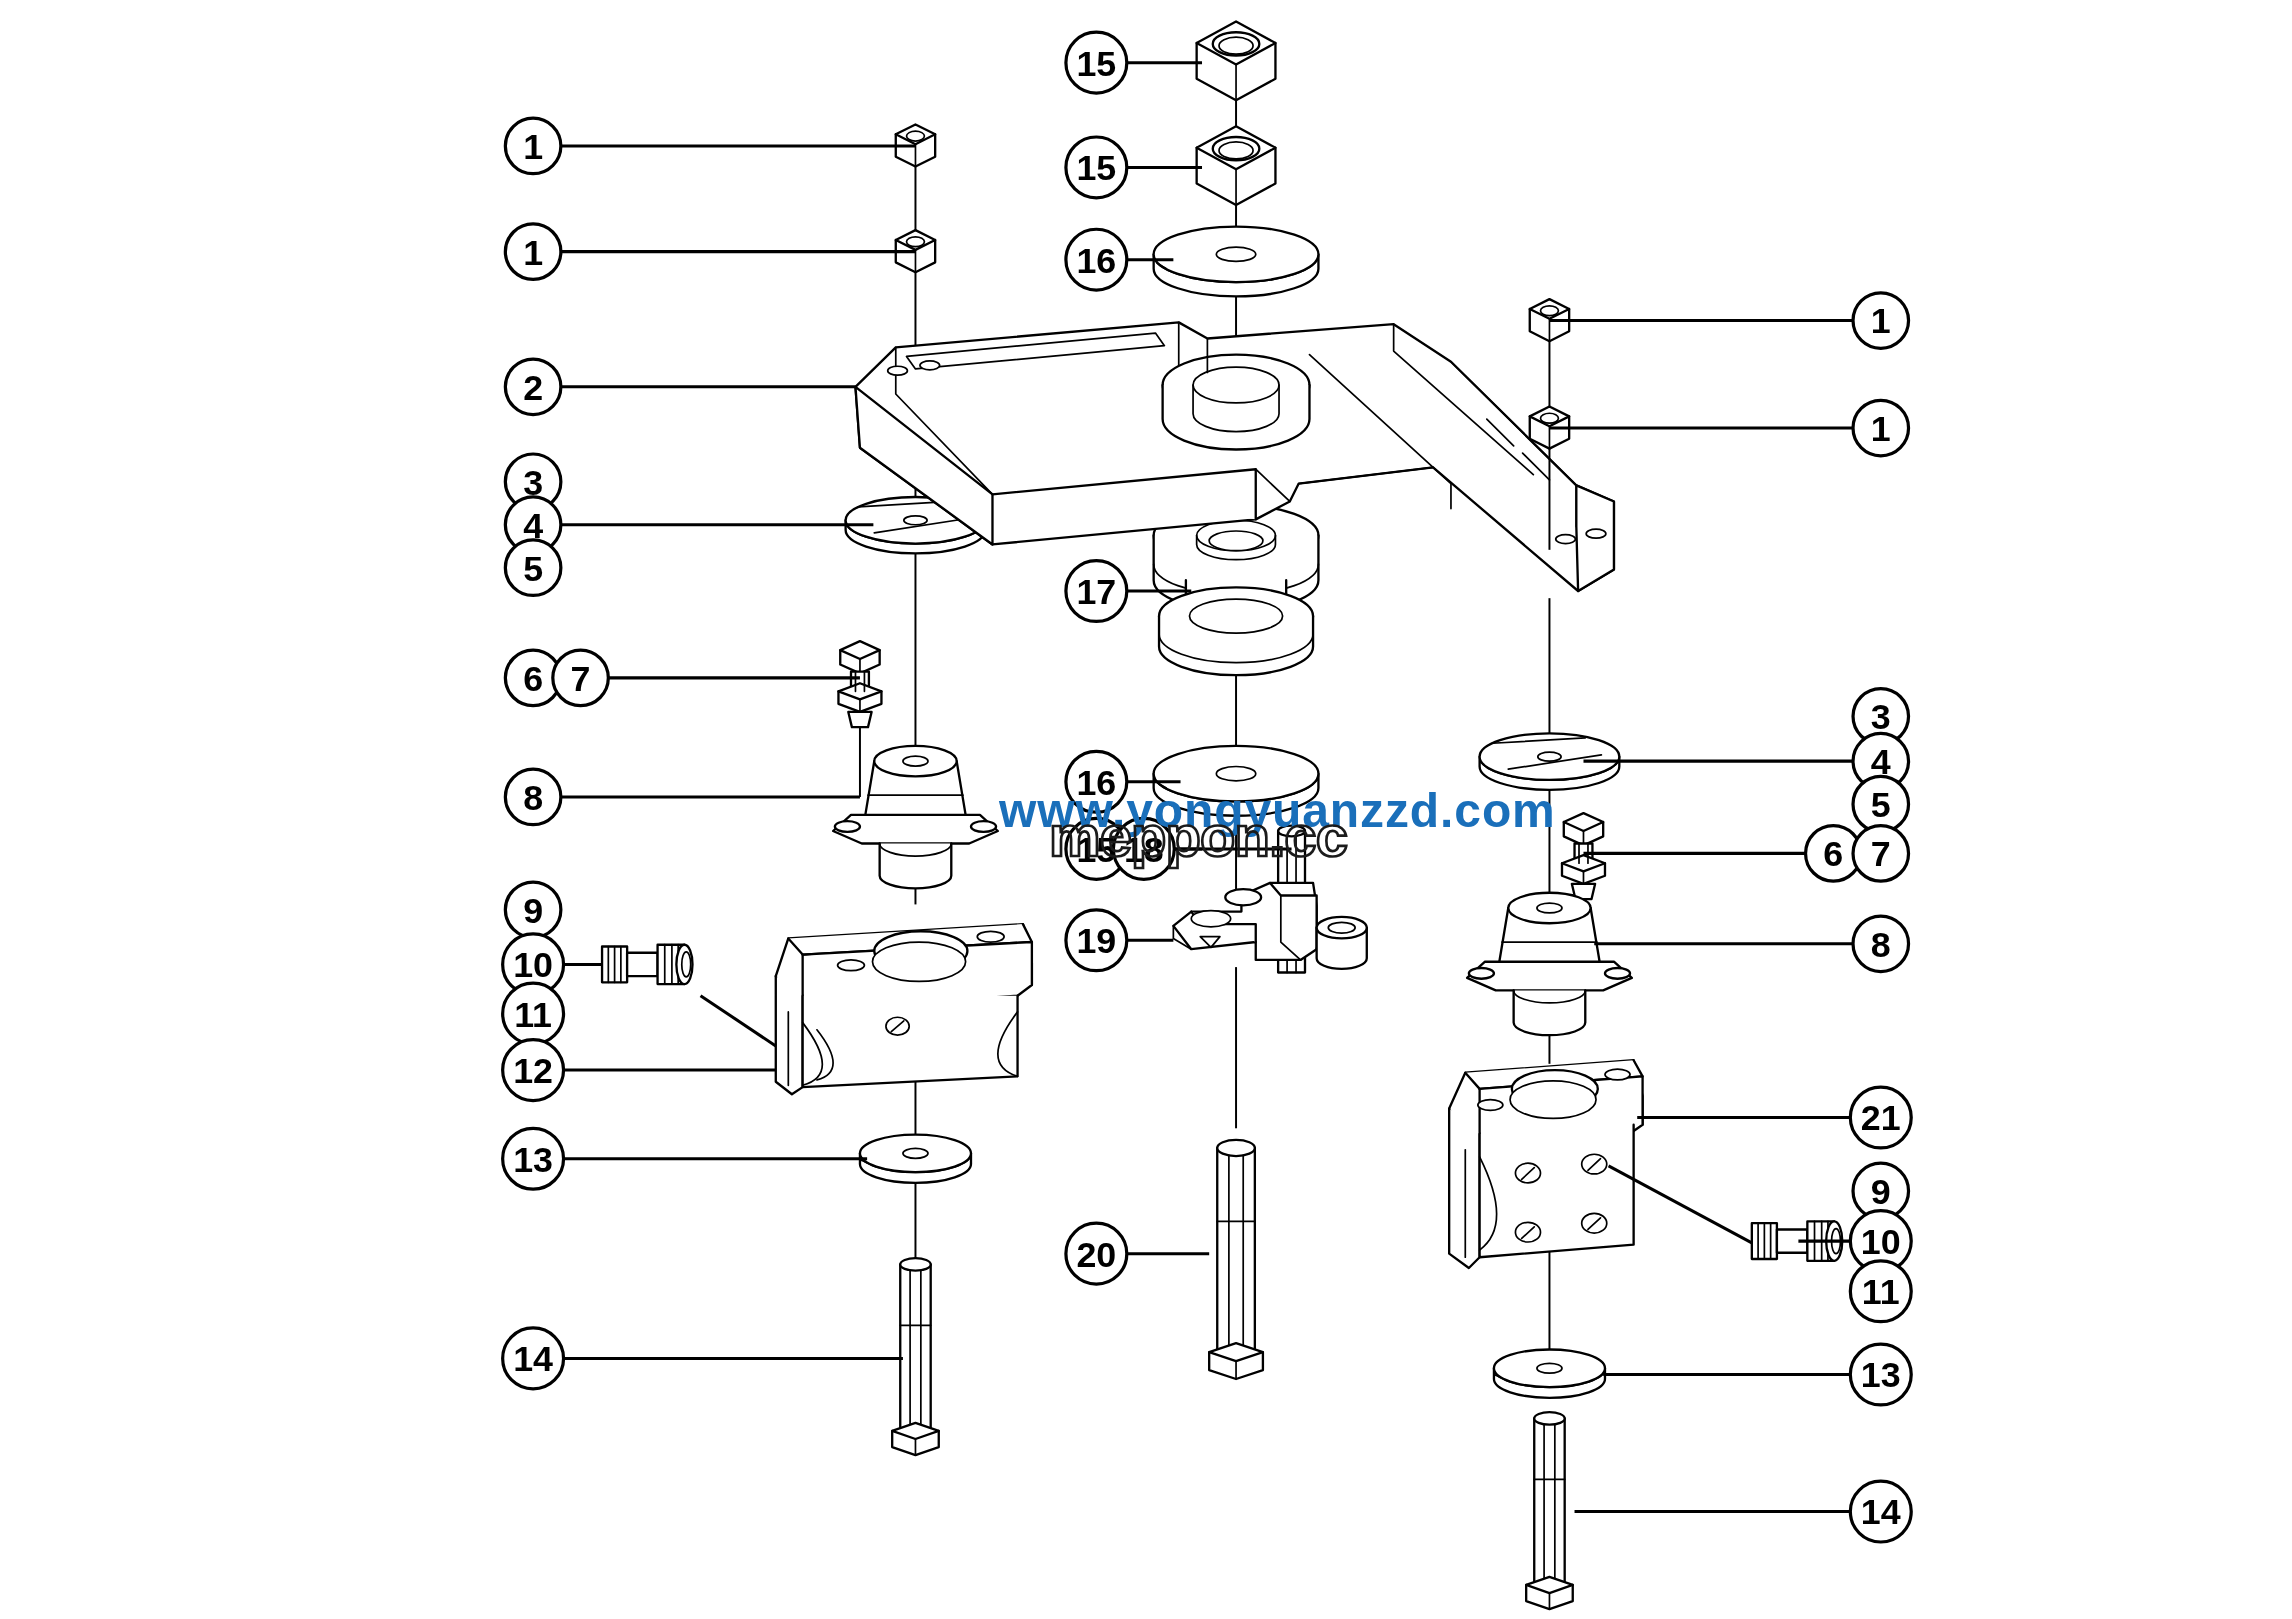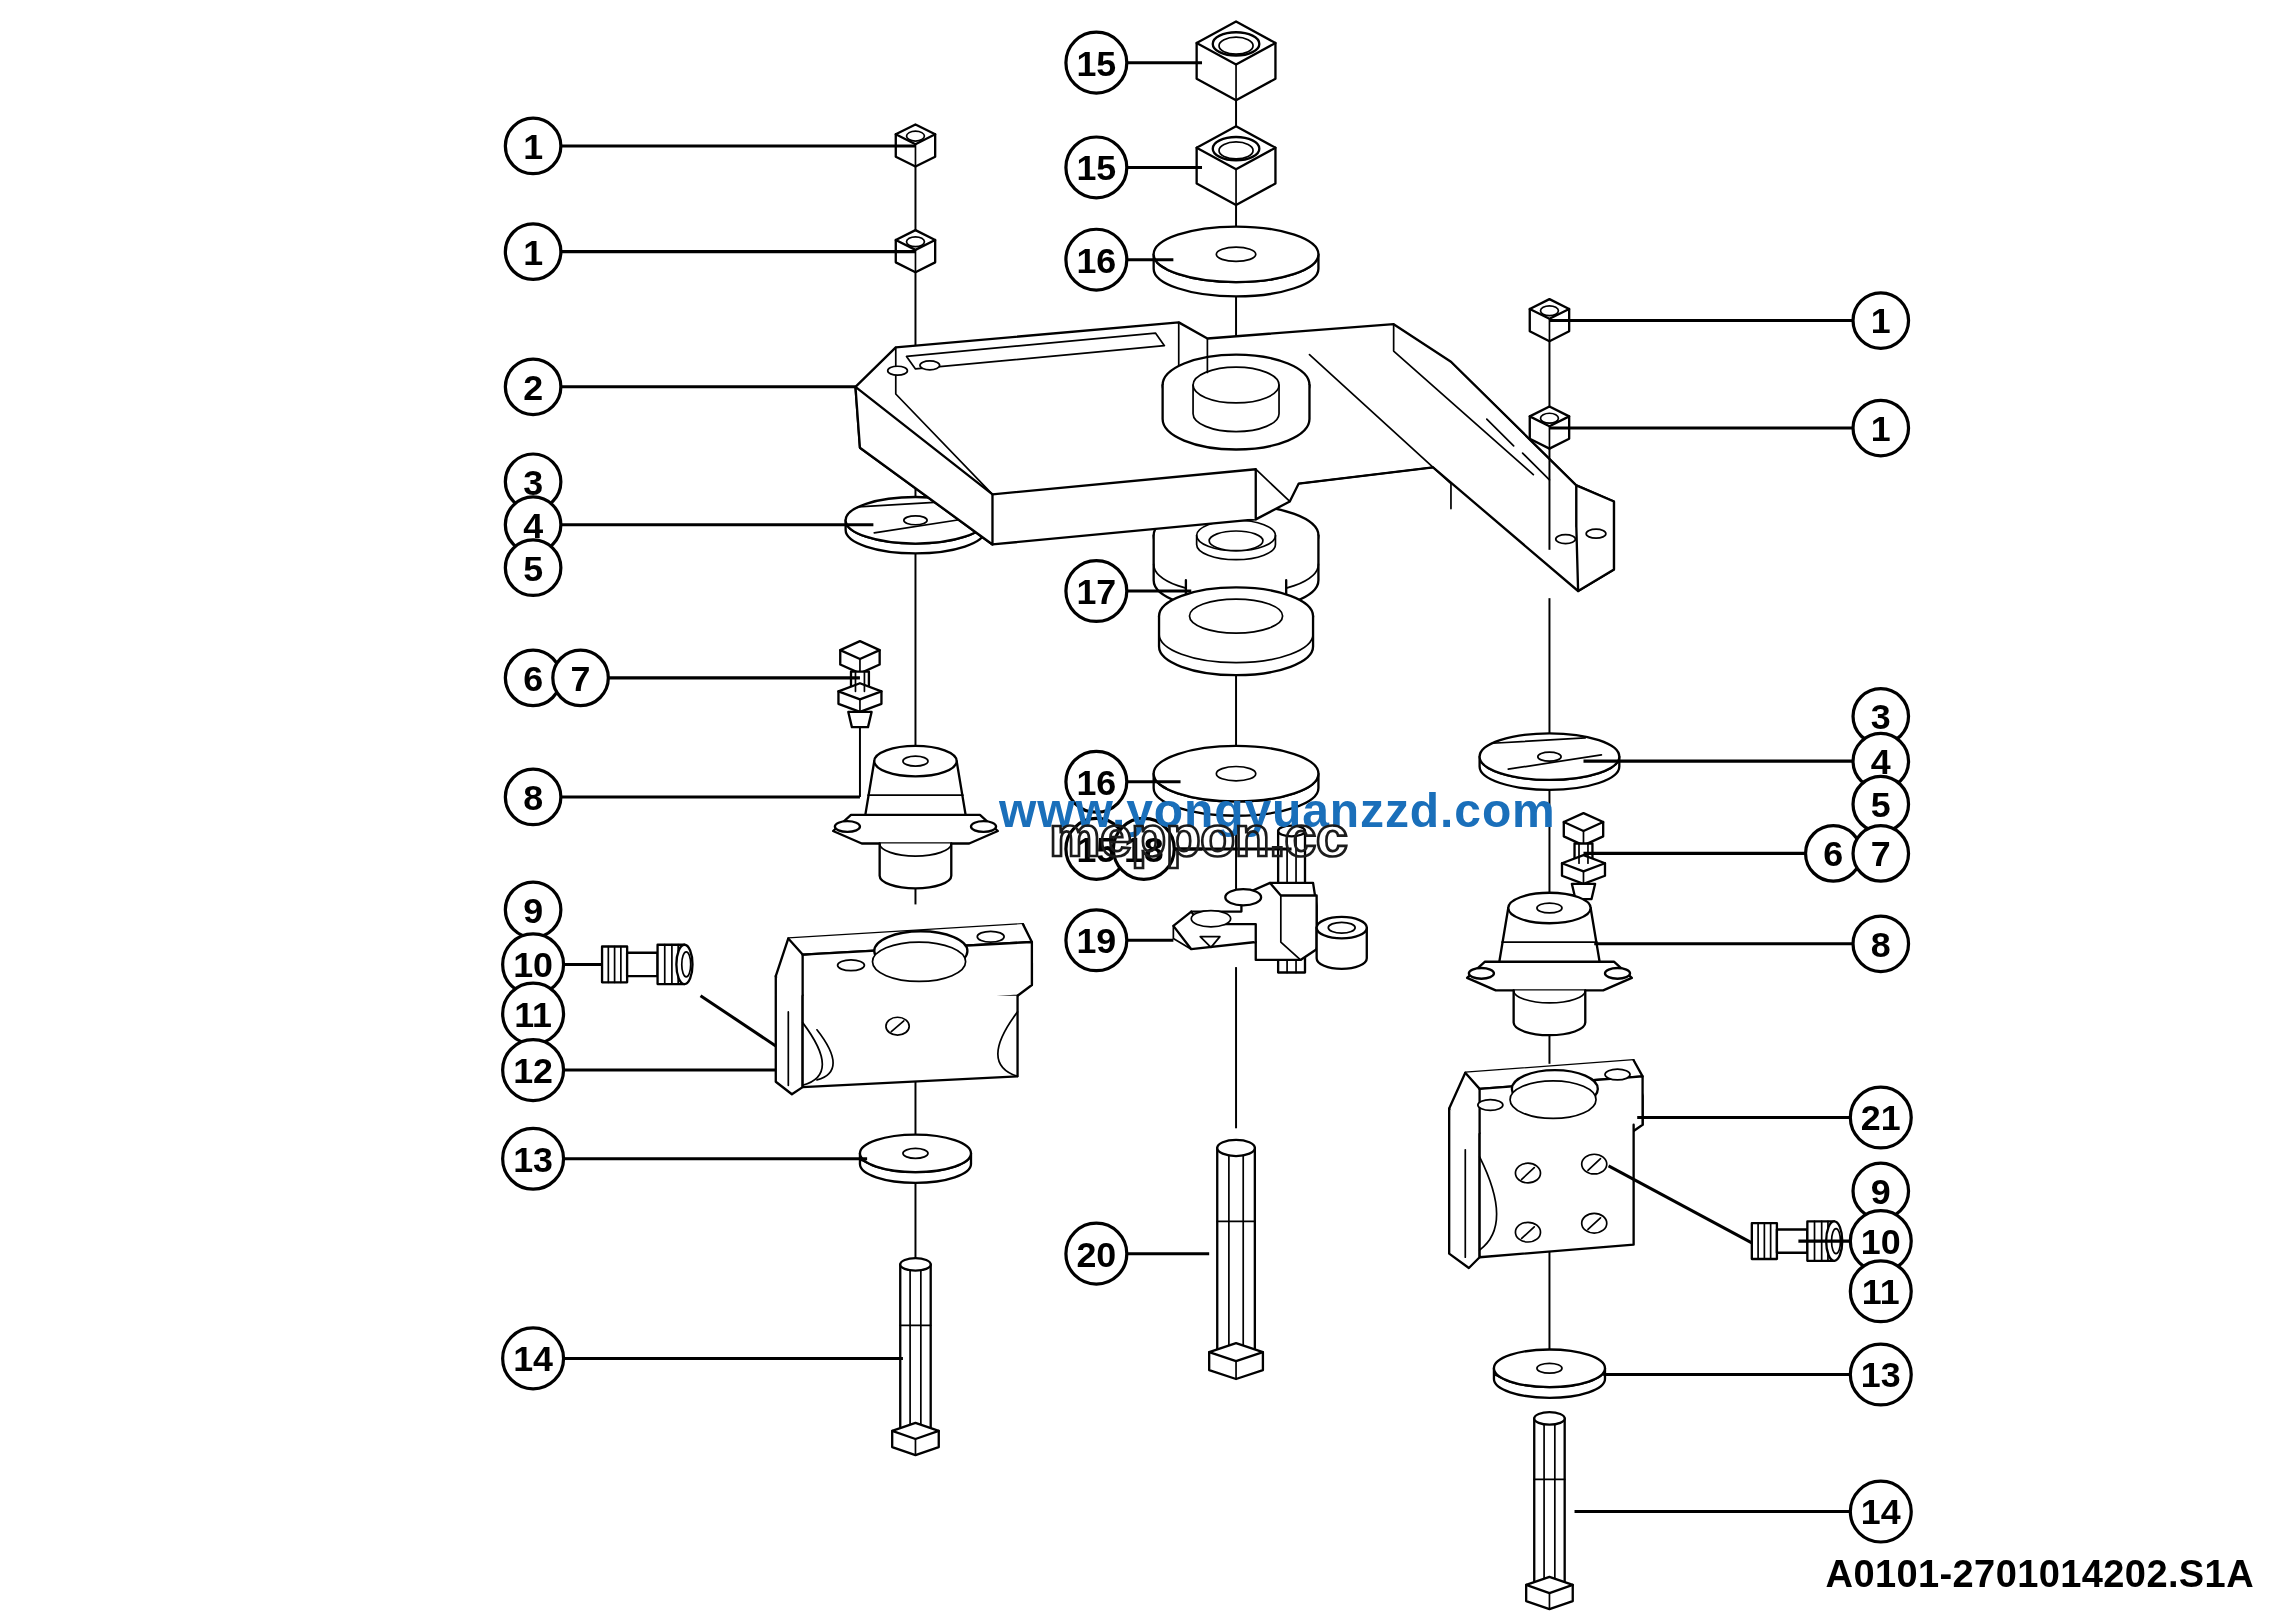--- a/index.html
+++ b/index.html
@@ -482,16 +482,15 @@
           <circle cx="2100" cy="1688" r="34" class="cbub"></circle>
           <text x="2100" y="1689" class="cnum">14</text>
         </g>
       </g>
   </svg>
 
   <div class="wm wm-blue">www.yongyuanzzd.com</div>
 
   <div class="wm wm-outline">meppon.cc</div>
 
-  <div class="partno">A0101-2701014202.S1A</div>
 
 </div>
 
 
 </body></html>

